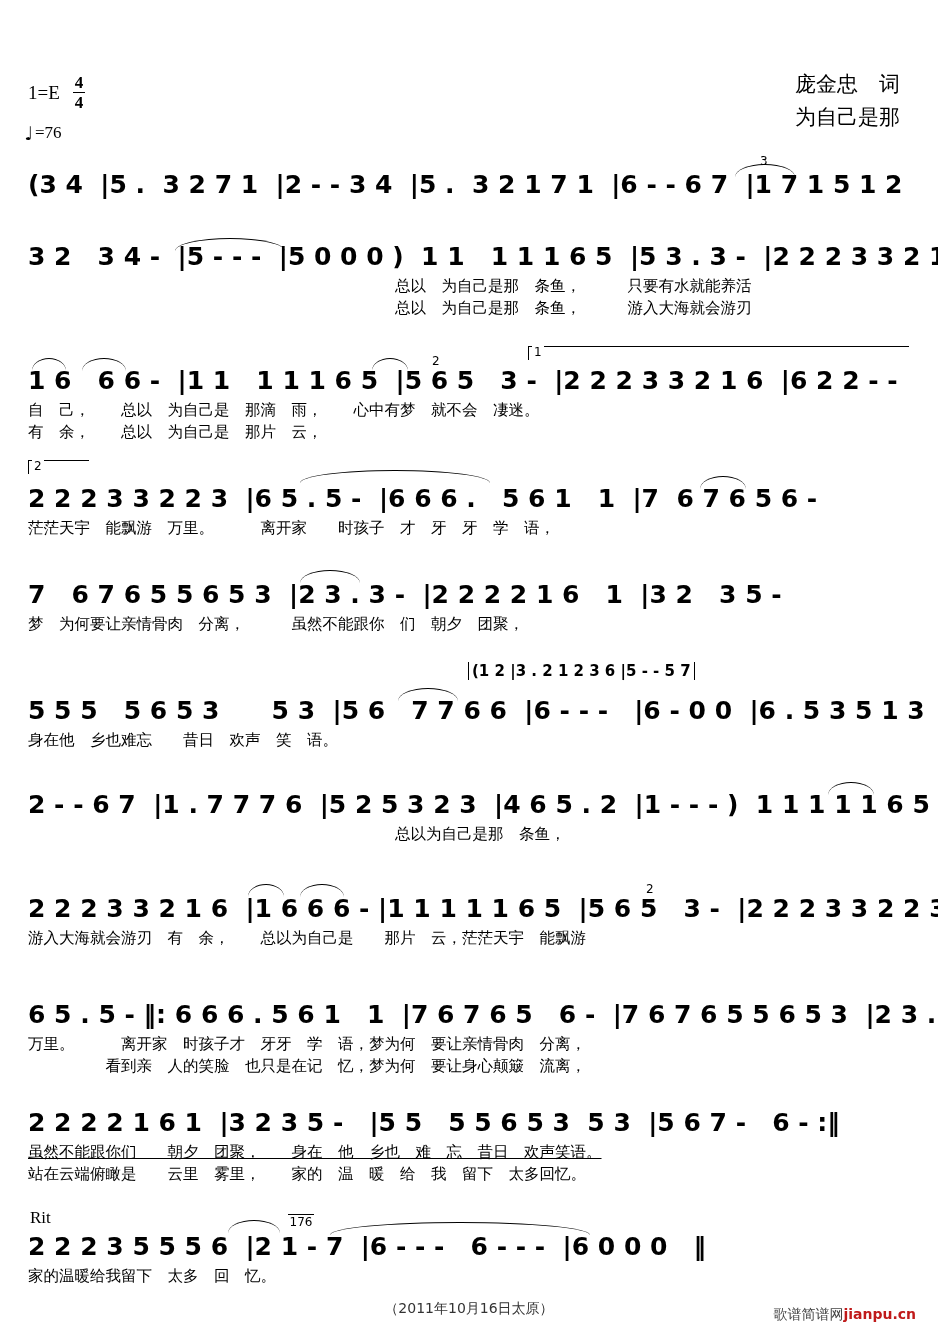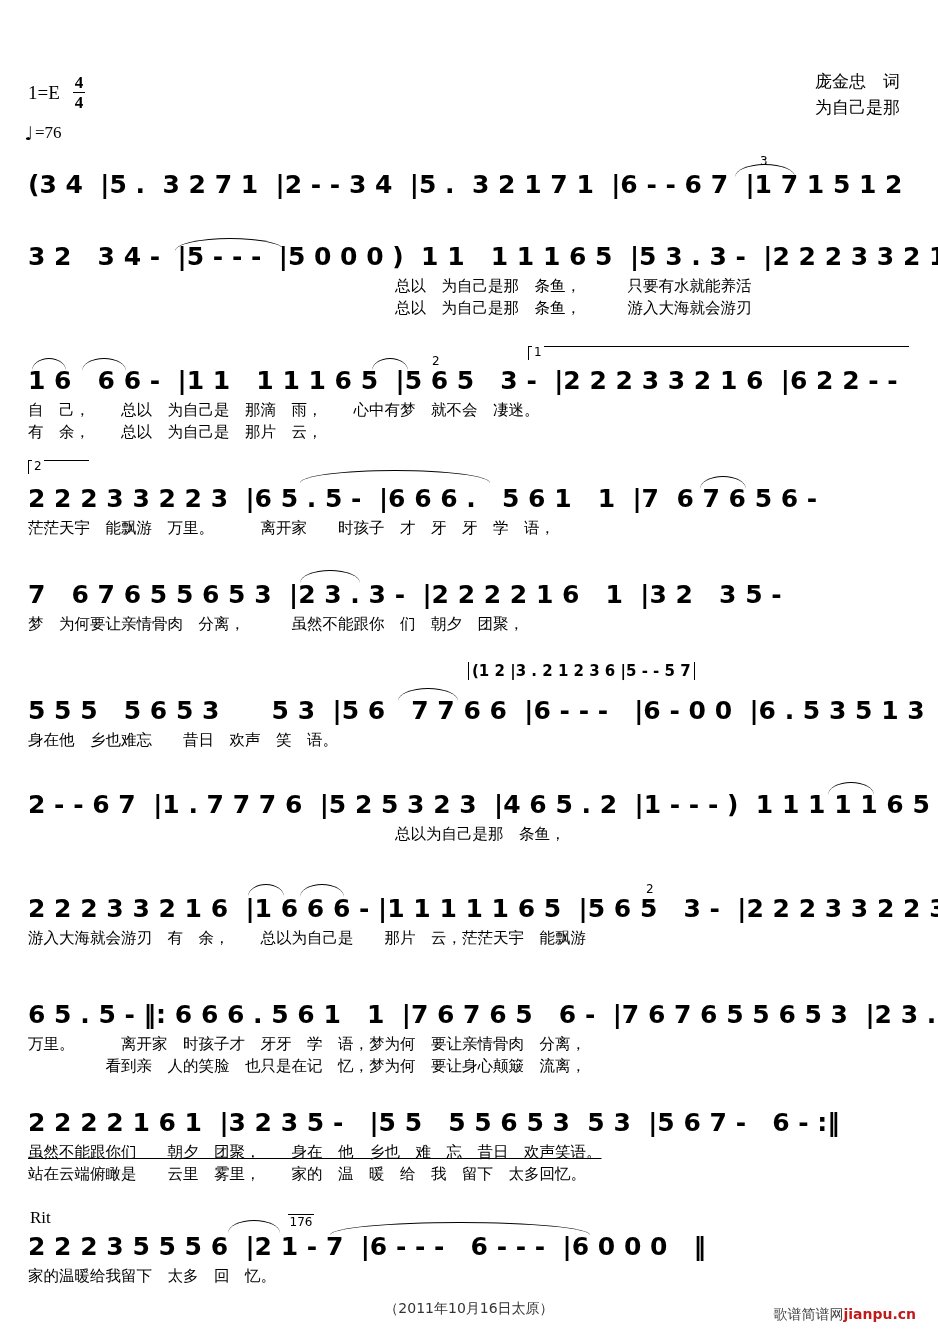--- a/index.html
+++ b/index.html
@@ -24,21 +24,21 @@
   .frac{display:inline-flex;flex-direction:column;align-items:center;line-height:1;font-size:17px;font-weight:bold;}
   .frac .num{border-bottom:1.6px solid #000;padding:0 2px 1px 2px;}
   .frac .den{padding:1px 2px 0 2px;}
   .tempo{
     position:absolute;left:24px;top:122px;font-size:17px;
     display:flex;align-items:center;gap:2px;
   }
   .note-glyph{font-family:"DejaVu Sans", sans-serif;font-size:19px;}
   .credits{
     position:absolute;right:38px;top:68px;text-align:right;
-    font-family:"DejaVu Sans", sans-serif;font-size:17px;line-height:1.55;
+    font-family:"DejaVu Sans", sans-serif;font-size:21px;line-height:1.55;
   }
 
   
   .system{position:absolute;left:0;width:938px;}
   .mline{
     position:absolute;left:28px;right:24px;
     font-family:"DejaVu Sans", sans-serif;
     font-weight:bold;font-size:25px;letter-spacing:0px;
     white-space:pre;
   }

